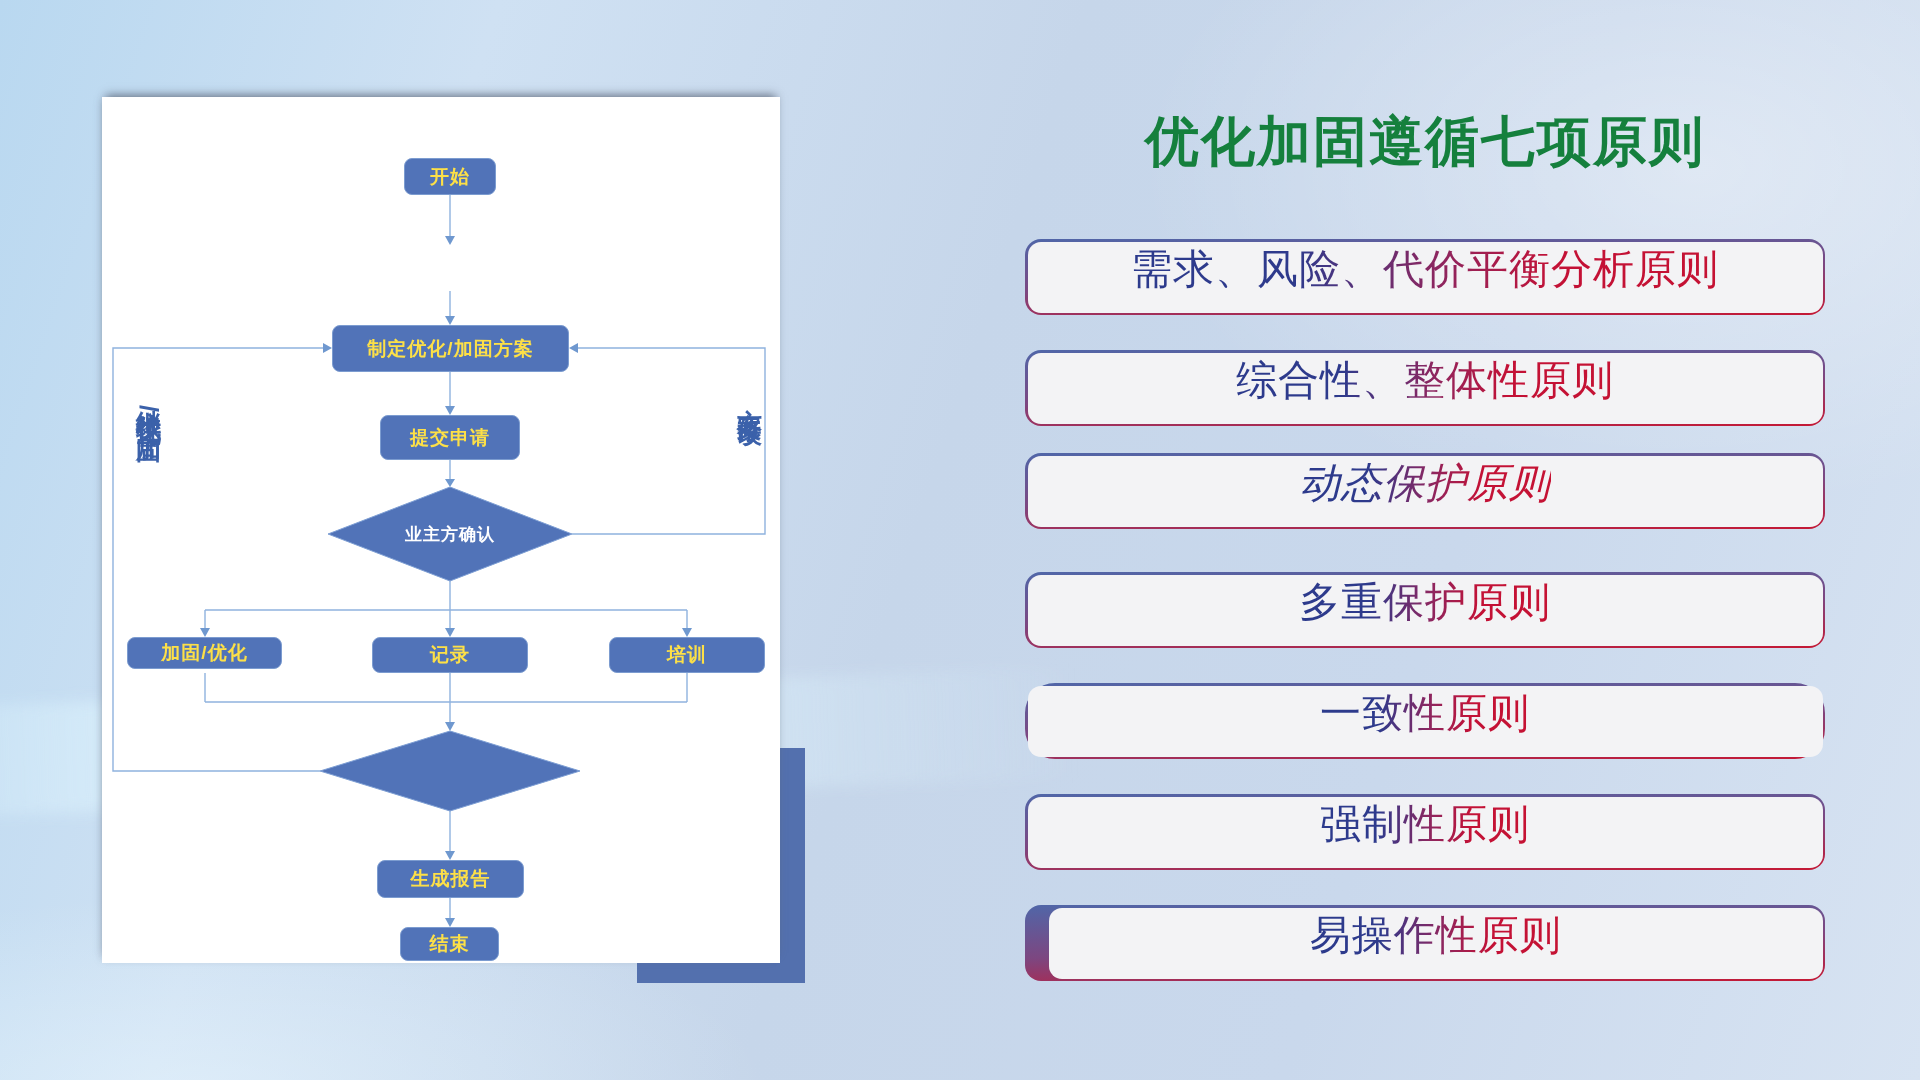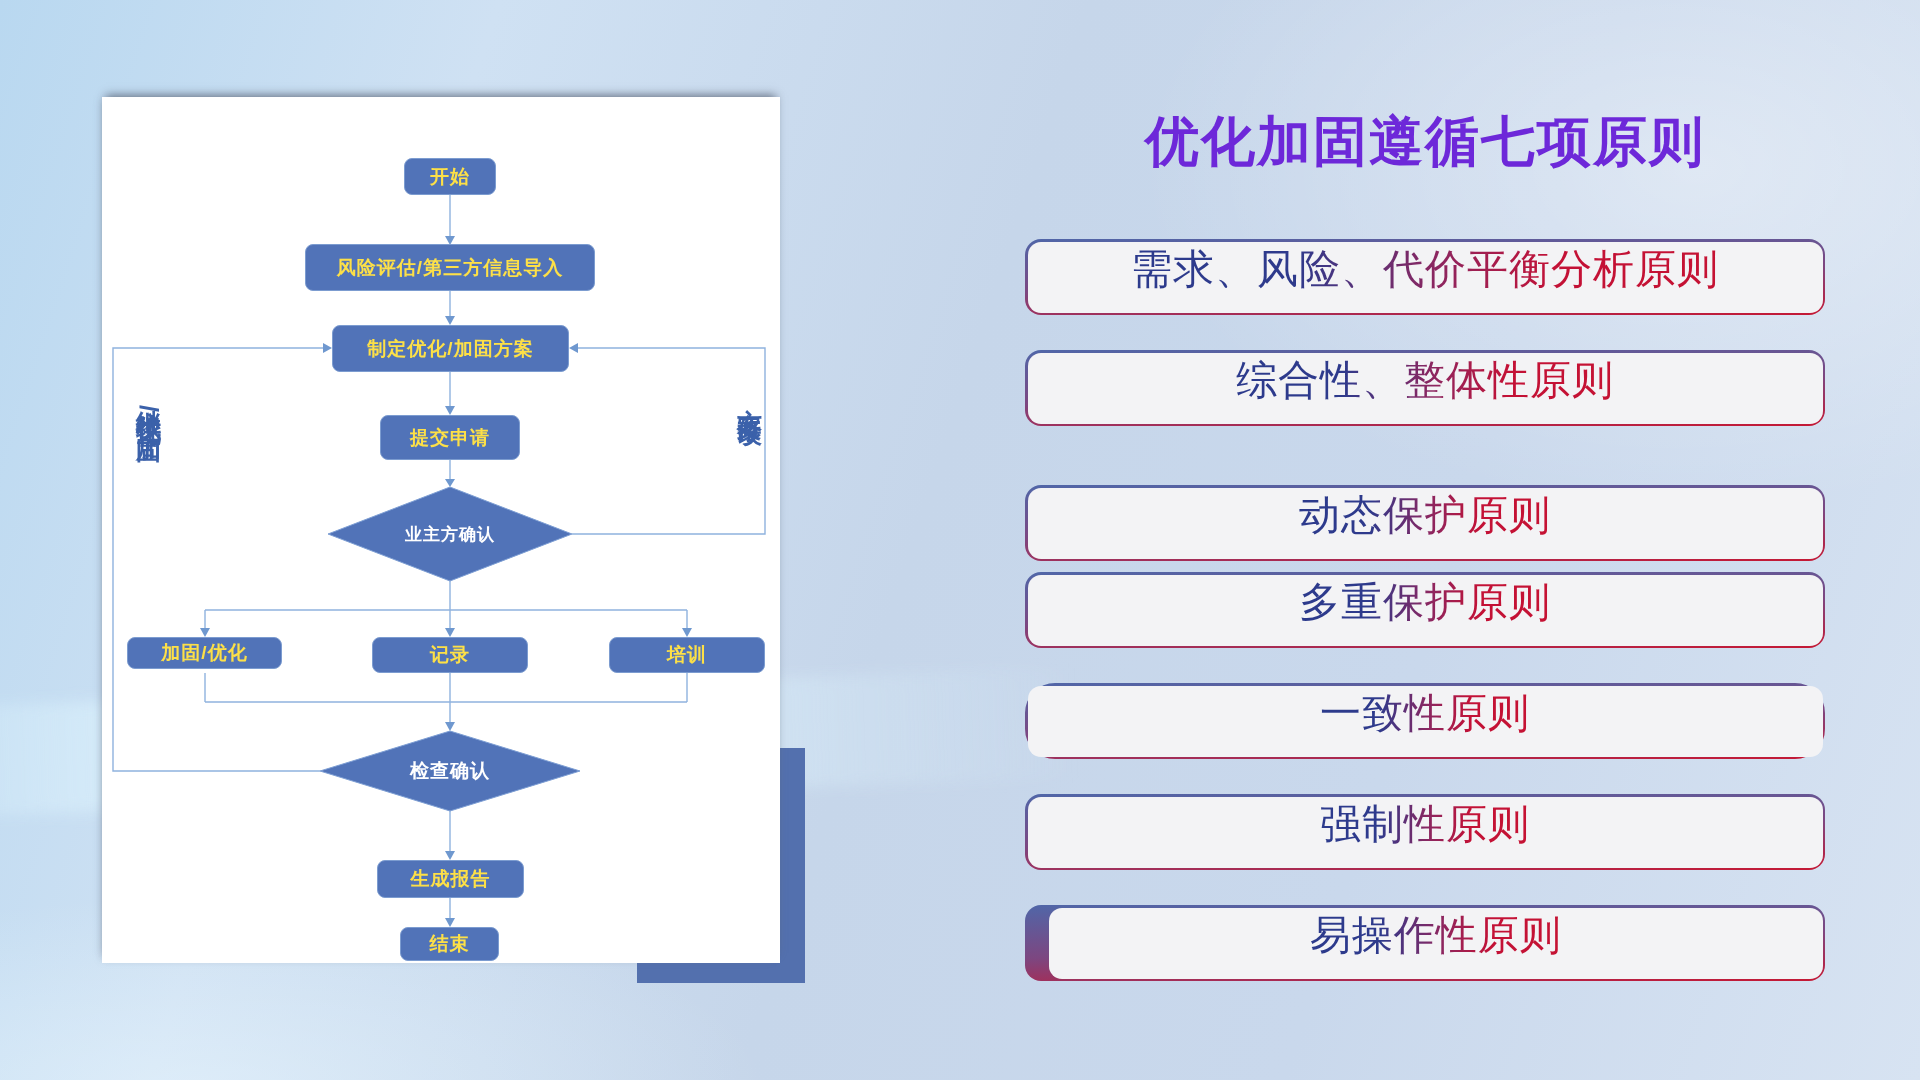--- a/index.html
+++ b/index.html
@@ -63,21 +63,21 @@
   .n-report  {left:275px;top:763px;width:147px;height:38px;}
   .n-end     {left:298px;top:830px;width:99px;height:34px;}
   .d1-label  {left:226px;top:390px;width:244px;height:94px;font-size:17px;}
   .d2-label  {left:218px;top:634px;width:260px;height:80px;font-size:19px;}
   .vl-continue{left:31px;top:292px;}
   .vl-revision{left:632px;top:292px;}
 
   
   .panel-title{
     position:absolute;left:1025px;top:106px;width:800px;
-    text-align:center;font-size:54px;font-weight:bold;color:#6d28d9;letter-spacing:2px;
+    text-align:center;font-size:54px;font-weight:bold;color:#15803d;letter-spacing:2px;
     white-space:nowrap;
   }
   .principle-card{
     position:absolute;left:1025px;width:800px;height:76px;
     border-radius:16px;padding:2.5px;box-sizing:border-box;
     background:linear-gradient(178deg,#5066a8 0%,#7d4680 52%,#c51834 100%);
   }
   .principle-inner{
     width:100%;height:100%;border-radius:13px;background:#f3f3f5;
     display:flex;justify-content:center;
@@ -87,21 +87,21 @@
     color:#b5173a;
   }
   @supports ((-webkit-background-clip:text) or (background-clip:text)){
     .principle-text{
       background:linear-gradient(90deg,#2c3a8c 0%,#2e3a8c 28%,#8c2660 52%,#c31136 72%,#c51233 100%);
       -webkit-background-clip:text;background-clip:text;
       -webkit-text-fill-color:transparent;color:transparent;
       display:inline-block;
     }
   }
-  .p1{top:239px;} .p2{top:350px;} .p3{top:485px;} .p4{top:572px;}
+  .p1{top:239px;} .p2{top:350px;} .p3{top:453px;font-style:italic;} .p4{top:572px;}
   .p5{top:683px;border-radius:30px;} .p6{top:794px;} .p7{top:905px;padding-left:24px;}
 </style>
 </head>
 <body>
 
 <div class="streak-a"></div>
 <div class="streak-b"></div>
 <div class="streak-c"></div>
 
 <div class="card-shadow-accent"></div>
@@ -146,28 +146,26 @@
       <polygon points="343,821 353,821 348,830"></polygon>
       <polygon points="221,246 221,256 230,251"></polygon>
       <polygon points="476,246 476,256 467,251"></polygon>
     </g>
 
     <polygon points="348,390 470,437 348,484 226,437" fill="#5173b8" stroke="#7e9fd4" stroke-width="1"></polygon>
     <polygon points="348,634 478,674 348,714 218,674" fill="#5173b8" stroke="#7e9fd4" stroke-width="1"></polygon>
   </svg>
 
   <div class="flow-box n-start">开始</div>
-  <div class="flow-box n-risk">风险评估/第三方信息导入</div>
   <div class="flow-box n-plan">制定优化/加固方案</div>
   <div class="flow-box n-submit">提交申请</div>
   <div class="diamond-label d1-label">业主方确认</div>
   <div class="flow-box n-harden">加固/优化</div>
   <div class="flow-box n-record">记录</div>
   <div class="flow-box n-training">培训</div>
-  <div class="diamond-label d2-label">检查确认</div>
   <div class="flow-box n-report">生成报告</div>
   <div class="flow-box n-end">结束</div>
 
   <div class="vlabel vl-continue">继续优化/加固</div>
   <div class="vlabel vl-revision">方案修改</div>
 </div>
 
 <div class="panel-title">优化加固遵循七项原则</div>
 
 <div class="principle-card p1">

